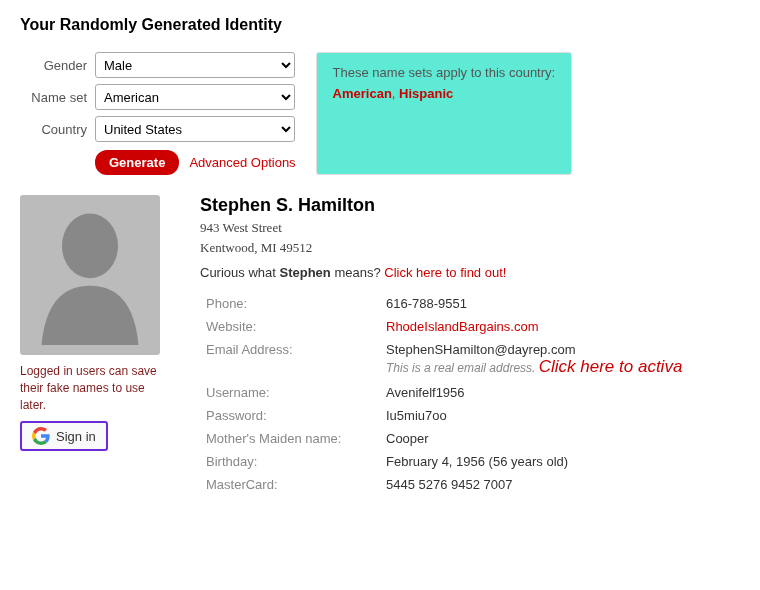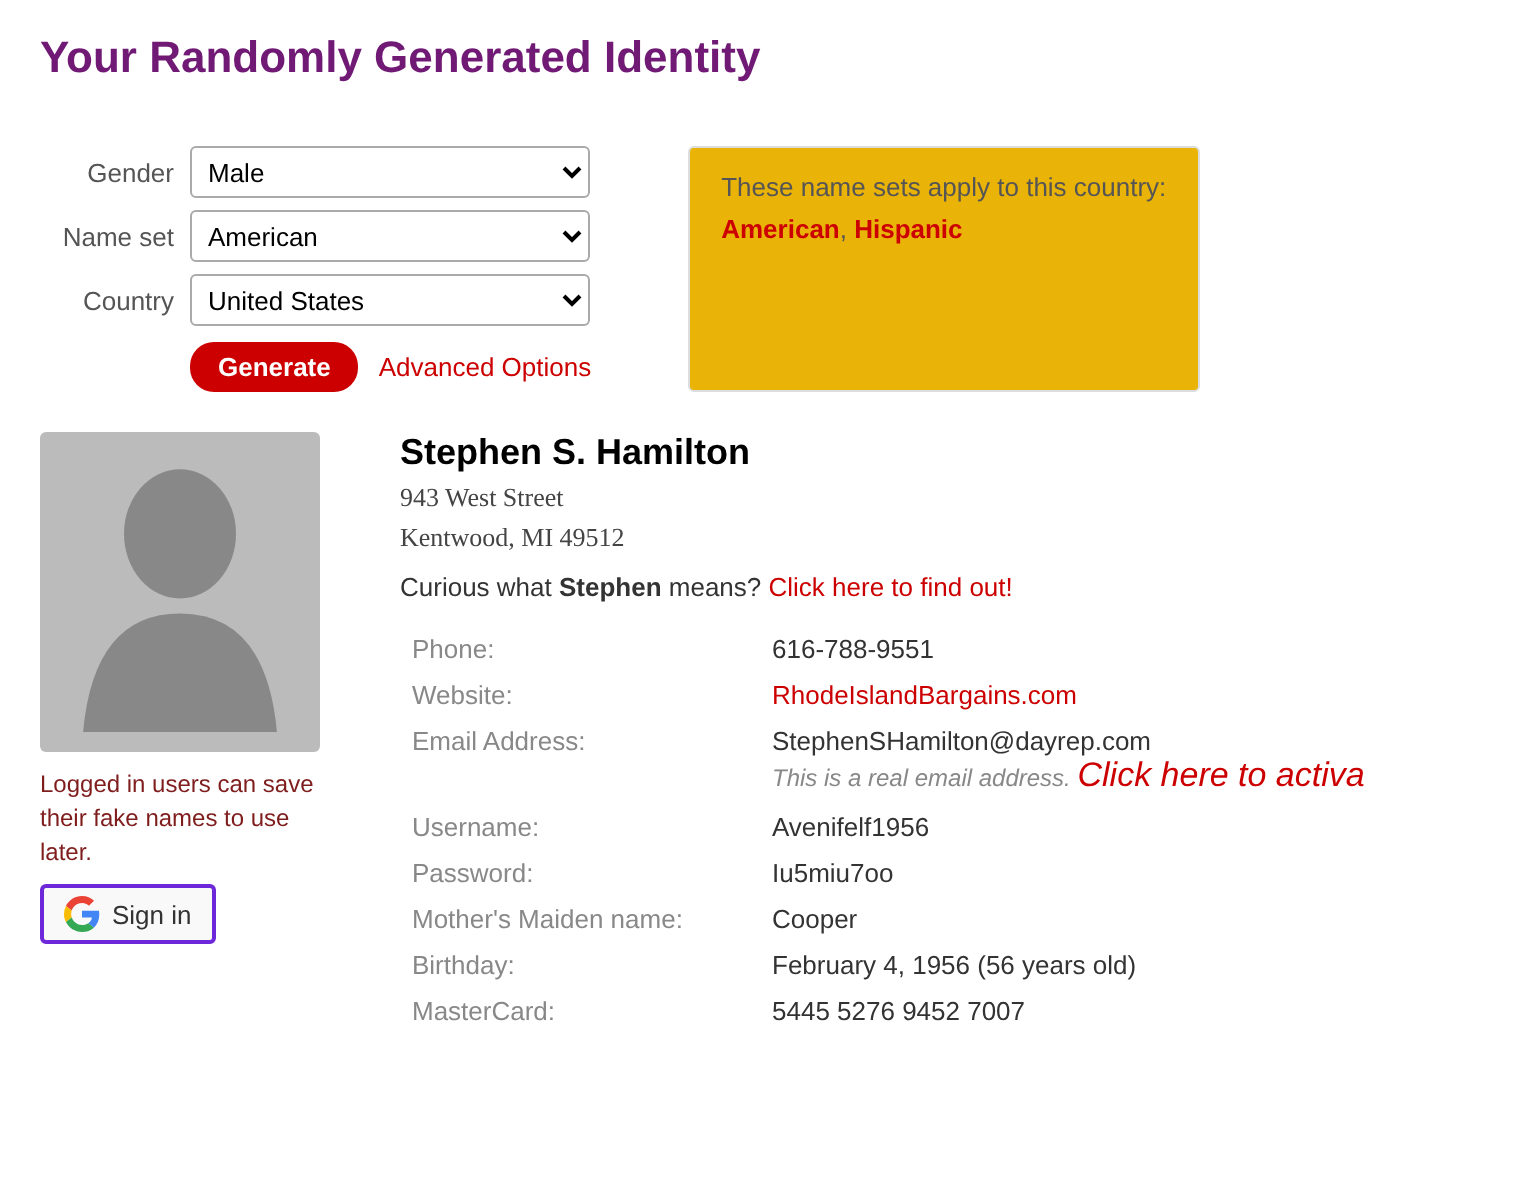--- a/index.html
+++ b/index.html
@@ -6,24 +6,24 @@
     body {
       font-family: Arial, sans-serif;
       font-size: 13px;
       color: #333;
       background: #fff;
       width: 760px;
       min-height: 590px;
       padding: 16px 20px;
     }
     h1 {
-      font-size: 22px;
+      font-size: 16px;
       font-weight: bold;
-      color: #701a75;
-      margin-bottom: 31px;
+      color: #000000;
+      margin-bottom: 18px;
     }
     .top-section {
       display: flex;
       gap: 20px;
       margin-bottom: 20px;
     }
     .form-area {
       flex: 0 0 auto;
     }
     .form-row {
@@ -64,29 +64,28 @@
       font-weight: bold;
       cursor: pointer;
     }
     .advanced-link {
       color: #cc0000;
       font-size: 13px;
       text-decoration: none;
       cursor: pointer;
     }
     .name-set-info {
-      background: #eab308;
+      background: #5eead4;
       border: 1px solid #ddd;
       border-radius: 3px;
       padding: 10px 16px;
       font-size: 13px;
       color: #555;
       max-width: 280px;
       line-height: 1.6;
-      margin-left: 28px;
     }
     .name-set-info .name-link {
       color: #cc0000;
       font-weight: bold;
       cursor: pointer;
       text-decoration: none;
     }
     .profile-section {
       display: flex;
       gap: 20px;

